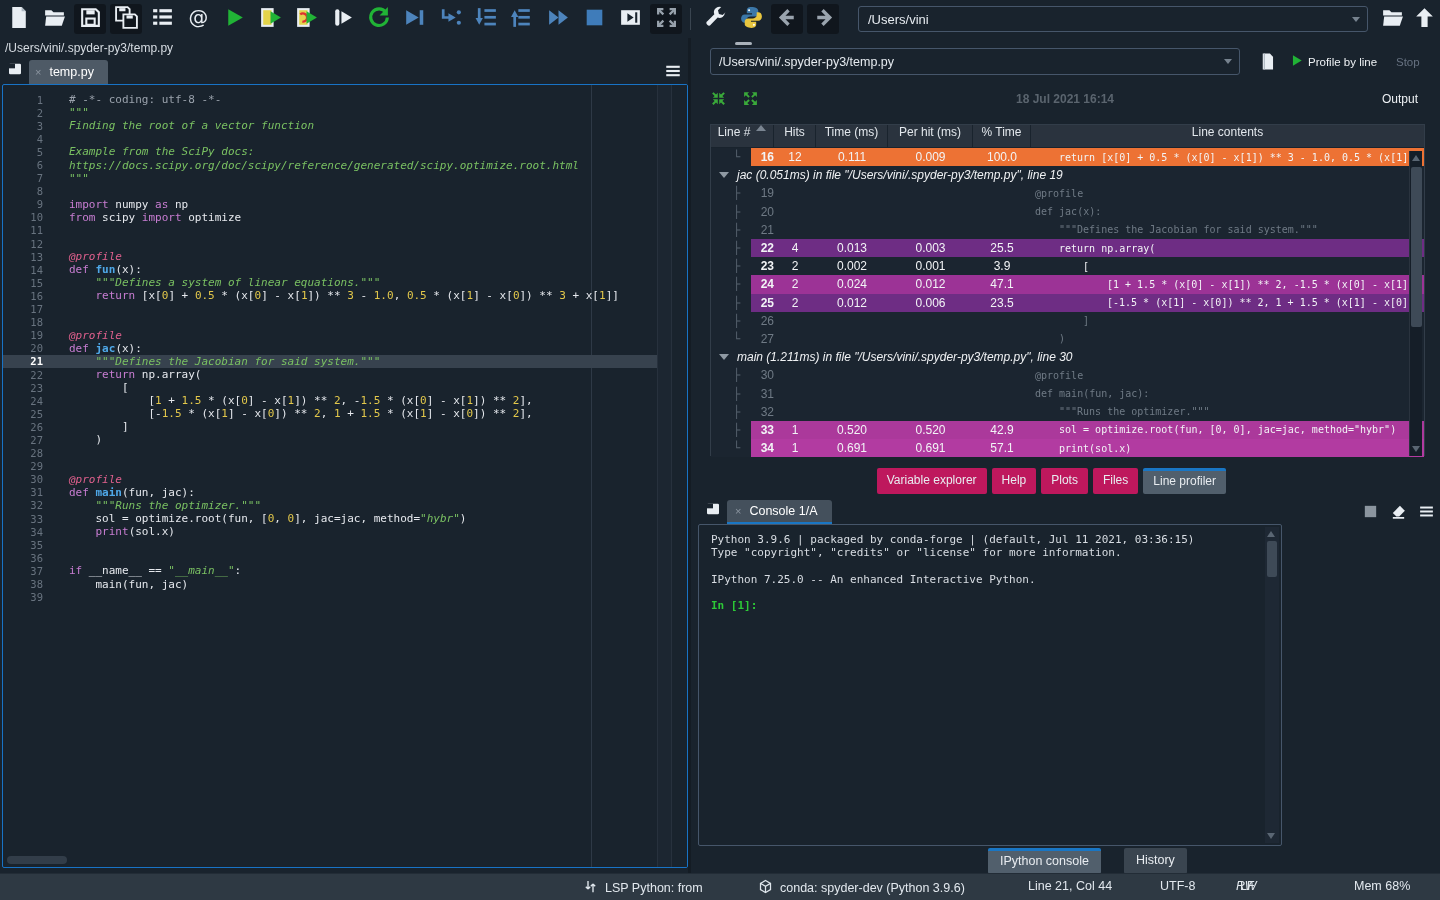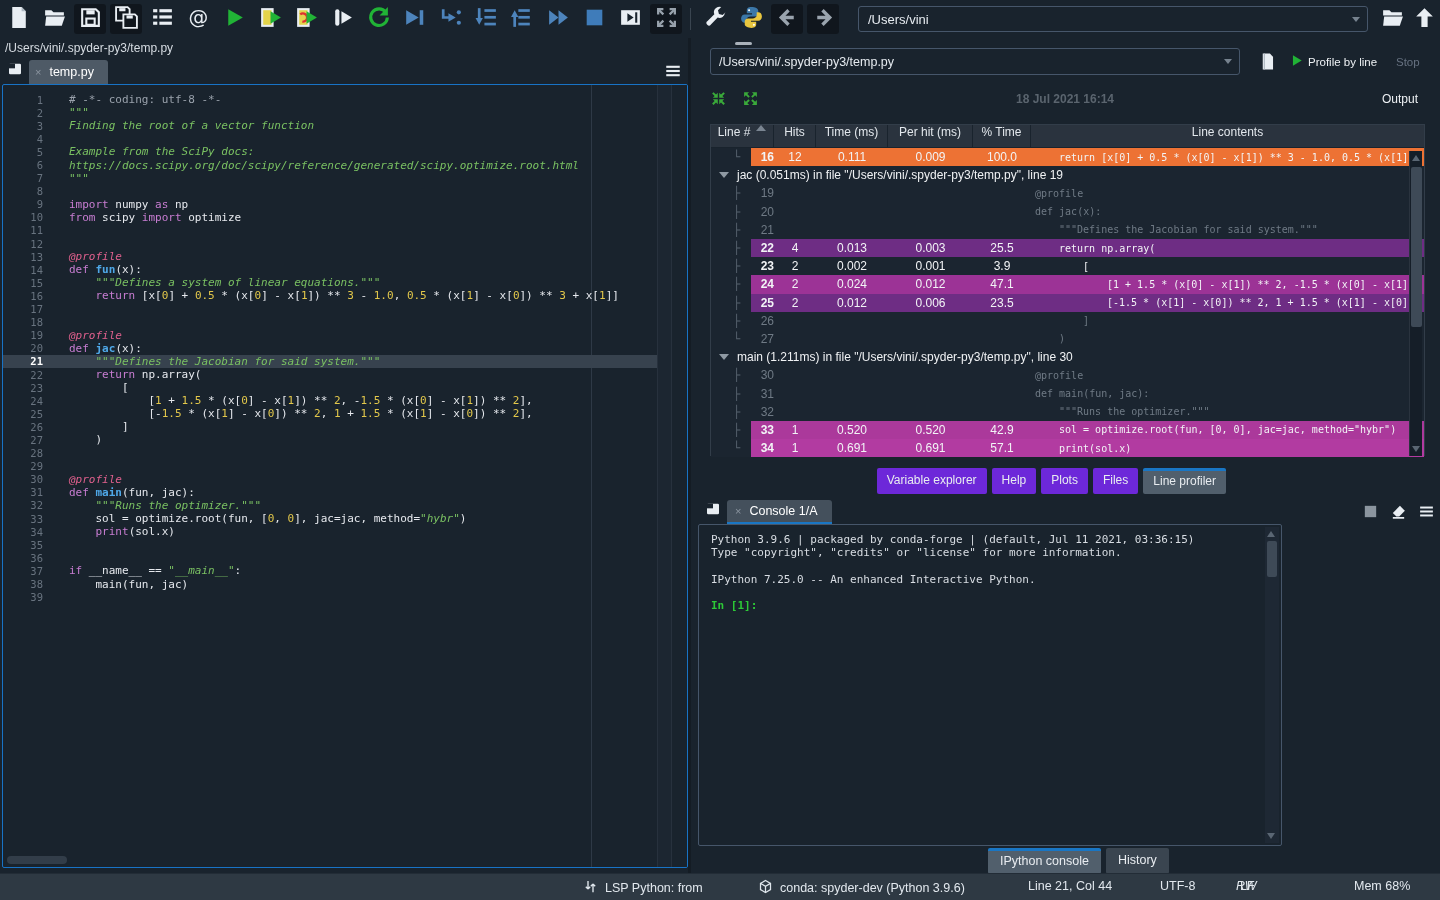--- a/index.html
+++ b/index.html
@@ -63,48 +63,48 @@
   .sort-tri { width:0; height:0; border-left:5px solid transparent; border-right:5px solid transparent; border-bottom:6px solid #7a8591; margin-left:6px; }
   .prow { display:flex; height:18.2px; align-items:center; overflow:hidden; }
   .ptree { width:40px; flex:0 0 auto; background:#1b2530; color:#57626e; font-family:"DejaVu Sans Mono", monospace; font-size:12px; padding-left:22px; height:100%; display:flex; align-items:center; }
   .pnum { width:23px; flex:0 0 auto; text-align:right; font-size:12px; color:#f2f4f6; font-weight:bold; }
   .phits { width:42px; flex:0 0 auto; text-align:center; font-size:12px; color:#f2f4f6; }
   .ptime { width:72px; flex:0 0 auto; text-align:center; font-size:12px; color:#f2f4f6; }
   .pperhit { width:85px; flex:0 0 auto; text-align:center; font-size:12px; color:#f2f4f6; }
   .ppct { width:58px; flex:0 0 auto; text-align:center; font-size:12px; color:#f2f4f6; }
   .pcontent { flex:1; font-family:"DejaVu Sans Mono", monospace; font-size:10px; color:#f2f4f6; white-space:pre; overflow:hidden; }
   .prow.dim .pnum, .prow.dim .pcontent { color:#6f7a85; font-weight:normal; }
-  .psec { display:flex; height:18.2px; align-items:center; font-size:12px; color:#f0f2f4; }
+  .psec { display:flex; height:18.2px; align-items:center; font-size:12px; color:#f0f2f4;font-style:italic; }
   .psec .tri { width:0; height:0; border-left:5px solid transparent; border-right:5px solid transparent; border-top:6px solid #8f99a3; margin:0 8px 0 8px; }
   #prof-scroll { position:absolute; left:698px; top:26px; width:13px; height:305px; background:#151e28; border-left:1px solid #2a333e; }
   #prof-thumb { position:absolute; left:1px; top:16px; width:11px; height:160px; background:#3e4a57; border-radius:2px; }
   .sc-arrow-up { position:absolute; left:2px; top:4px; width:0; height:0; border-left:4px solid transparent; border-right:4px solid transparent; border-bottom:6px solid #5a6673; }
   .sc-arrow-dn { position:absolute; left:2px; bottom:4px; width:0; height:0; border-left:4px solid transparent; border-right:4px solid transparent; border-top:6px solid #5a6673; }
 
   #prof-tabs { position:absolute; right:214px; top:468px; display:flex; }
-  .ptab { background:#6d28d9; color:#e8ecf0; font-size:12px; padding:5px 10px 6px; margin-left:5px; border-radius:2px; }
+  .ptab { background:#be185d; color:#e8ecf0; font-size:12px; padding:5px 10px 6px; margin-left:5px; border-radius:2px; }
   .ptab.active { background:#515f6c; border-top:3px solid #1976c4; padding-top:3px; }
 
   
   #con-tabbar { position:absolute; left:698px; top:498px; width:742px; height:26px; display:flex; align-items:flex-end; }
   #con-tab { height:24px; background:#44505c; border-bottom:2px solid #1976c4; display:flex; align-items:center; padding:0 14px 0 8px; border-top-left-radius:3px; border-top-right-radius:3px; }
   #con-tab .x { color:#8b95a0; font-size:11px; margin-right:8px; }
   #con-tab .lbl { color:#ffffff; font-size:12.5px; }
   .con-icons { margin-left:auto; display:flex; align-items:center; }
   .con-icons .tb-btn { width:24px; height:22px; }
   .con-icons svg { width:17px; height:17px; }
   #console-box { position:absolute; left:698px; top:524px; width:584px; height:322px; background:#19232d; border:1px solid #46566a; border-radius:2px; }
   #console-lines { position:absolute; left:12px; top:8px; right:20px; }
   .con-line { font-family:"DejaVu Sans Mono", monospace; font-size:11px; line-height:13.2px; color:#d8dde3; white-space:pre; }
   .con-prompt { color:#2dc937; font-weight:bold; }
   #con-scroll { position:absolute; right:2px; top:2px; width:14px; height:316px; background:#1e2834; }
   #con-thumb { position:absolute; left:2px; top:14px; width:10px; height:36px; background:#3e4a57; border-radius:2px; }
 
   #con-tabs { position:absolute; left:988px; top:848px; display:flex; }
-  .ctab { background:#3a4550; color:#e8ecf0; font-size:12.5px; padding:5px 12px 6px; margin-right:5px; border-radius:2px; }
+  .ctab { background:#3a4550; color:#e8ecf0; font-size:12.5px; padding:5px 12px 6px; margin-right:23px; border-radius:2px; }
   .ctab.active { background:#515f6c; border-top:3px solid #1976c4; padding-top:3px; }
 
   
   #statusbar { position:absolute; left:0; top:873px; width:1440px; height:27px; background:#2e3943; border-top:1px solid #222c36; }
   .sb-item { position:absolute; top:5px; font-size:12.5px; color:#e2e8ee; white-space:nowrap; display:flex; align-items:center; }
   .sb-item svg { width:15px; height:15px; margin-right:7px; }
 </style>
 </head>
 <body>
 

